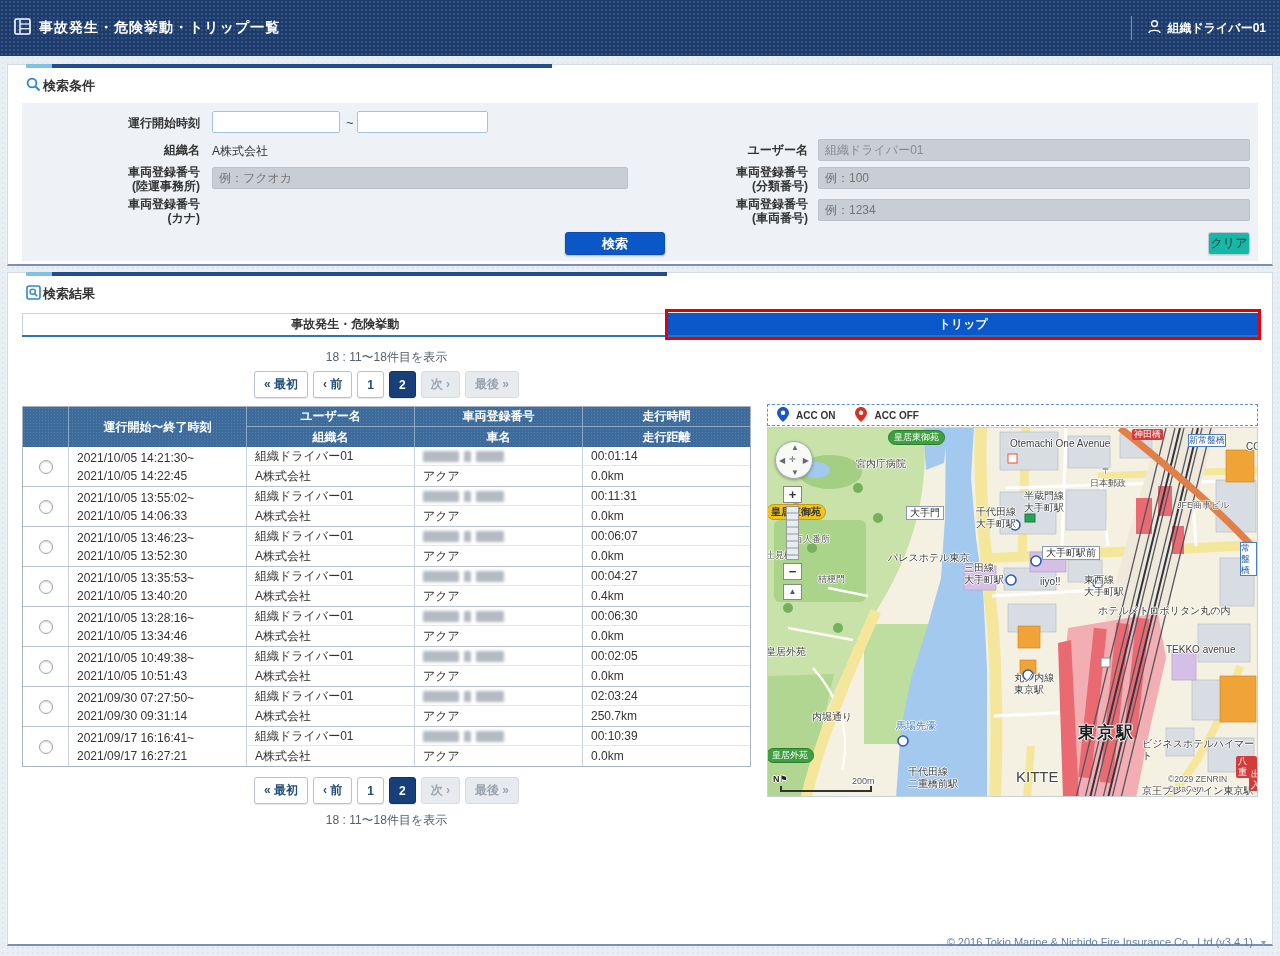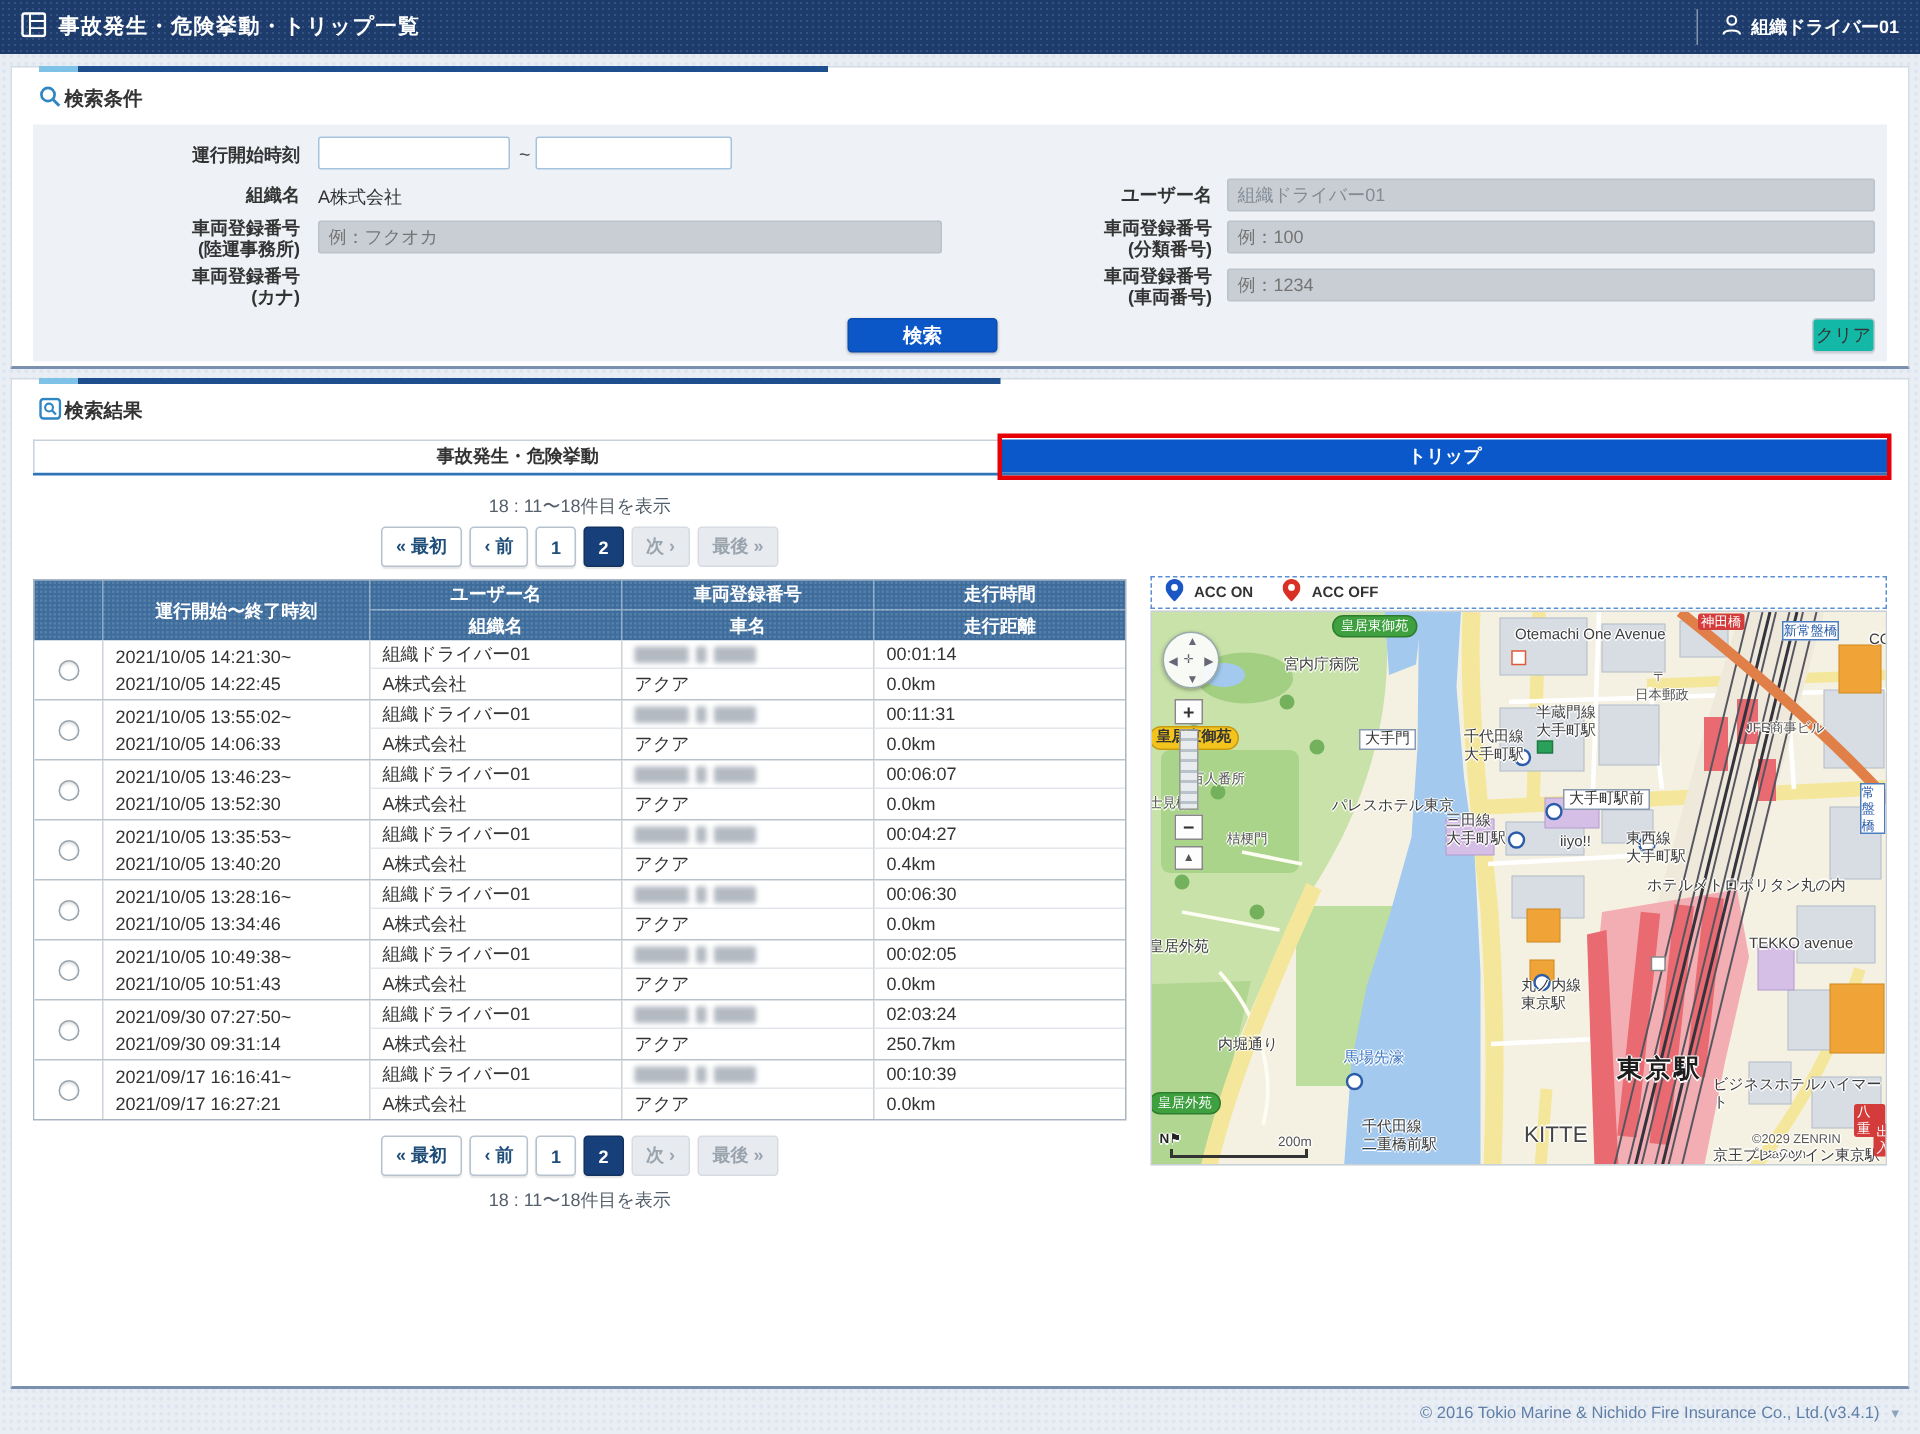--- a/index.html
+++ b/index.html
@@ -10,21 +10,21 @@
   background-color:#e9eef5;
   background-image:radial-gradient(#dce4ef 1px, transparent 1px);
   background-size:5px 5px;
   position:relative; overflow:hidden;
 }
 button { font-family:inherit; cursor:pointer; }
 input { font-family:inherit; }
 
 
 .appbar{
-  height:36px; background:#1e3c6b;
+  height:56px; background:#1e3c6b;
   background-image:radial-gradient(rgba(120,150,200,.25) 1px, transparent 1px);
   background-size:4px 4px;
   display:flex; align-items:center; justify-content:space-between; padding:0 14px;
 }
 .appbar-left{ display:flex; align-items:center; gap:8px; }
 .appbar-title{ color:#fff; font-size:14px; font-weight:bold; letter-spacing:1px; }
 .appbar-right{ display:flex; align-items:center; gap:7px; color:#fff; font-size:12px; font-weight:bold;
   border-left:1px solid rgba(255,255,255,.45); padding-left:16px; height:24px; }
 
 
@@ -556,21 +556,21 @@
 大手町駅</div>
           <div class="mlabel ml-plain-sm" style="left: 50px; top: 146px;">桔梗門</div>
           <div class="mlabel ml-plain" style="left: 256px; top: 62px;">半蔵門線
 大手町駅</div>
           <div class="mlabel ml-plain-sm" style="left: 334px; top: 38px;">〒</div>
           <div class="mlabel ml-plain-sm" style="left: 322px; top: 50px;">日本郵政</div>
           <div class="mlabel ml-plain" style="left: 242px; top: 10px;">Otemachi One Avenue</div>
           <div class="mlabel ml-box-red" style="left: 364px; top: 1px;">神田橋</div>
           <div class="mlabel ml-box-blue" style="left: 420px; top: 6px;">新常盤橋</div>
           <div class="mlabel ml-plain" style="left: 478px; top: 13px;">CO</div>
-          <div class="mlabel ml-plain-sm" style="left: 396px; top: 72px;">JFE商事ビル</div>
+          <div class="mlabel ml-plain-sm" style="left: 409px; top: 72px;">JFE商事ビル</div>
           <div class="mlabel ml-box-white" style="left: 274px; top: 118px;">大手町駅前</div>
           <div class="mlabel ml-plain" style="left: 272px; top: 148px;">iiyo!!</div>
           <div class="mlabel ml-plain" style="left: 316px; top: 146px;">東西線
 大手町駅</div>
           <div class="mlabel ml-box-blue" style="left: 472px; top: 114px;">常盤橋</div>
           <div class="mlabel ml-plain" style="left: 330px; top: 177px;">ホテルメトロポリタン丸の内</div>
           <div class="mlabel ml-plain" style="left: 398px; top: 216px;">TEKKO avenue</div>
           <div class="mlabel ml-plain" style="left: 246px; top: 244px;">丸ノ内線
 東京駅</div>
           <div class="mlabel ml-station-big" style="left: 310px; top: 295px;">東京駅</div>

